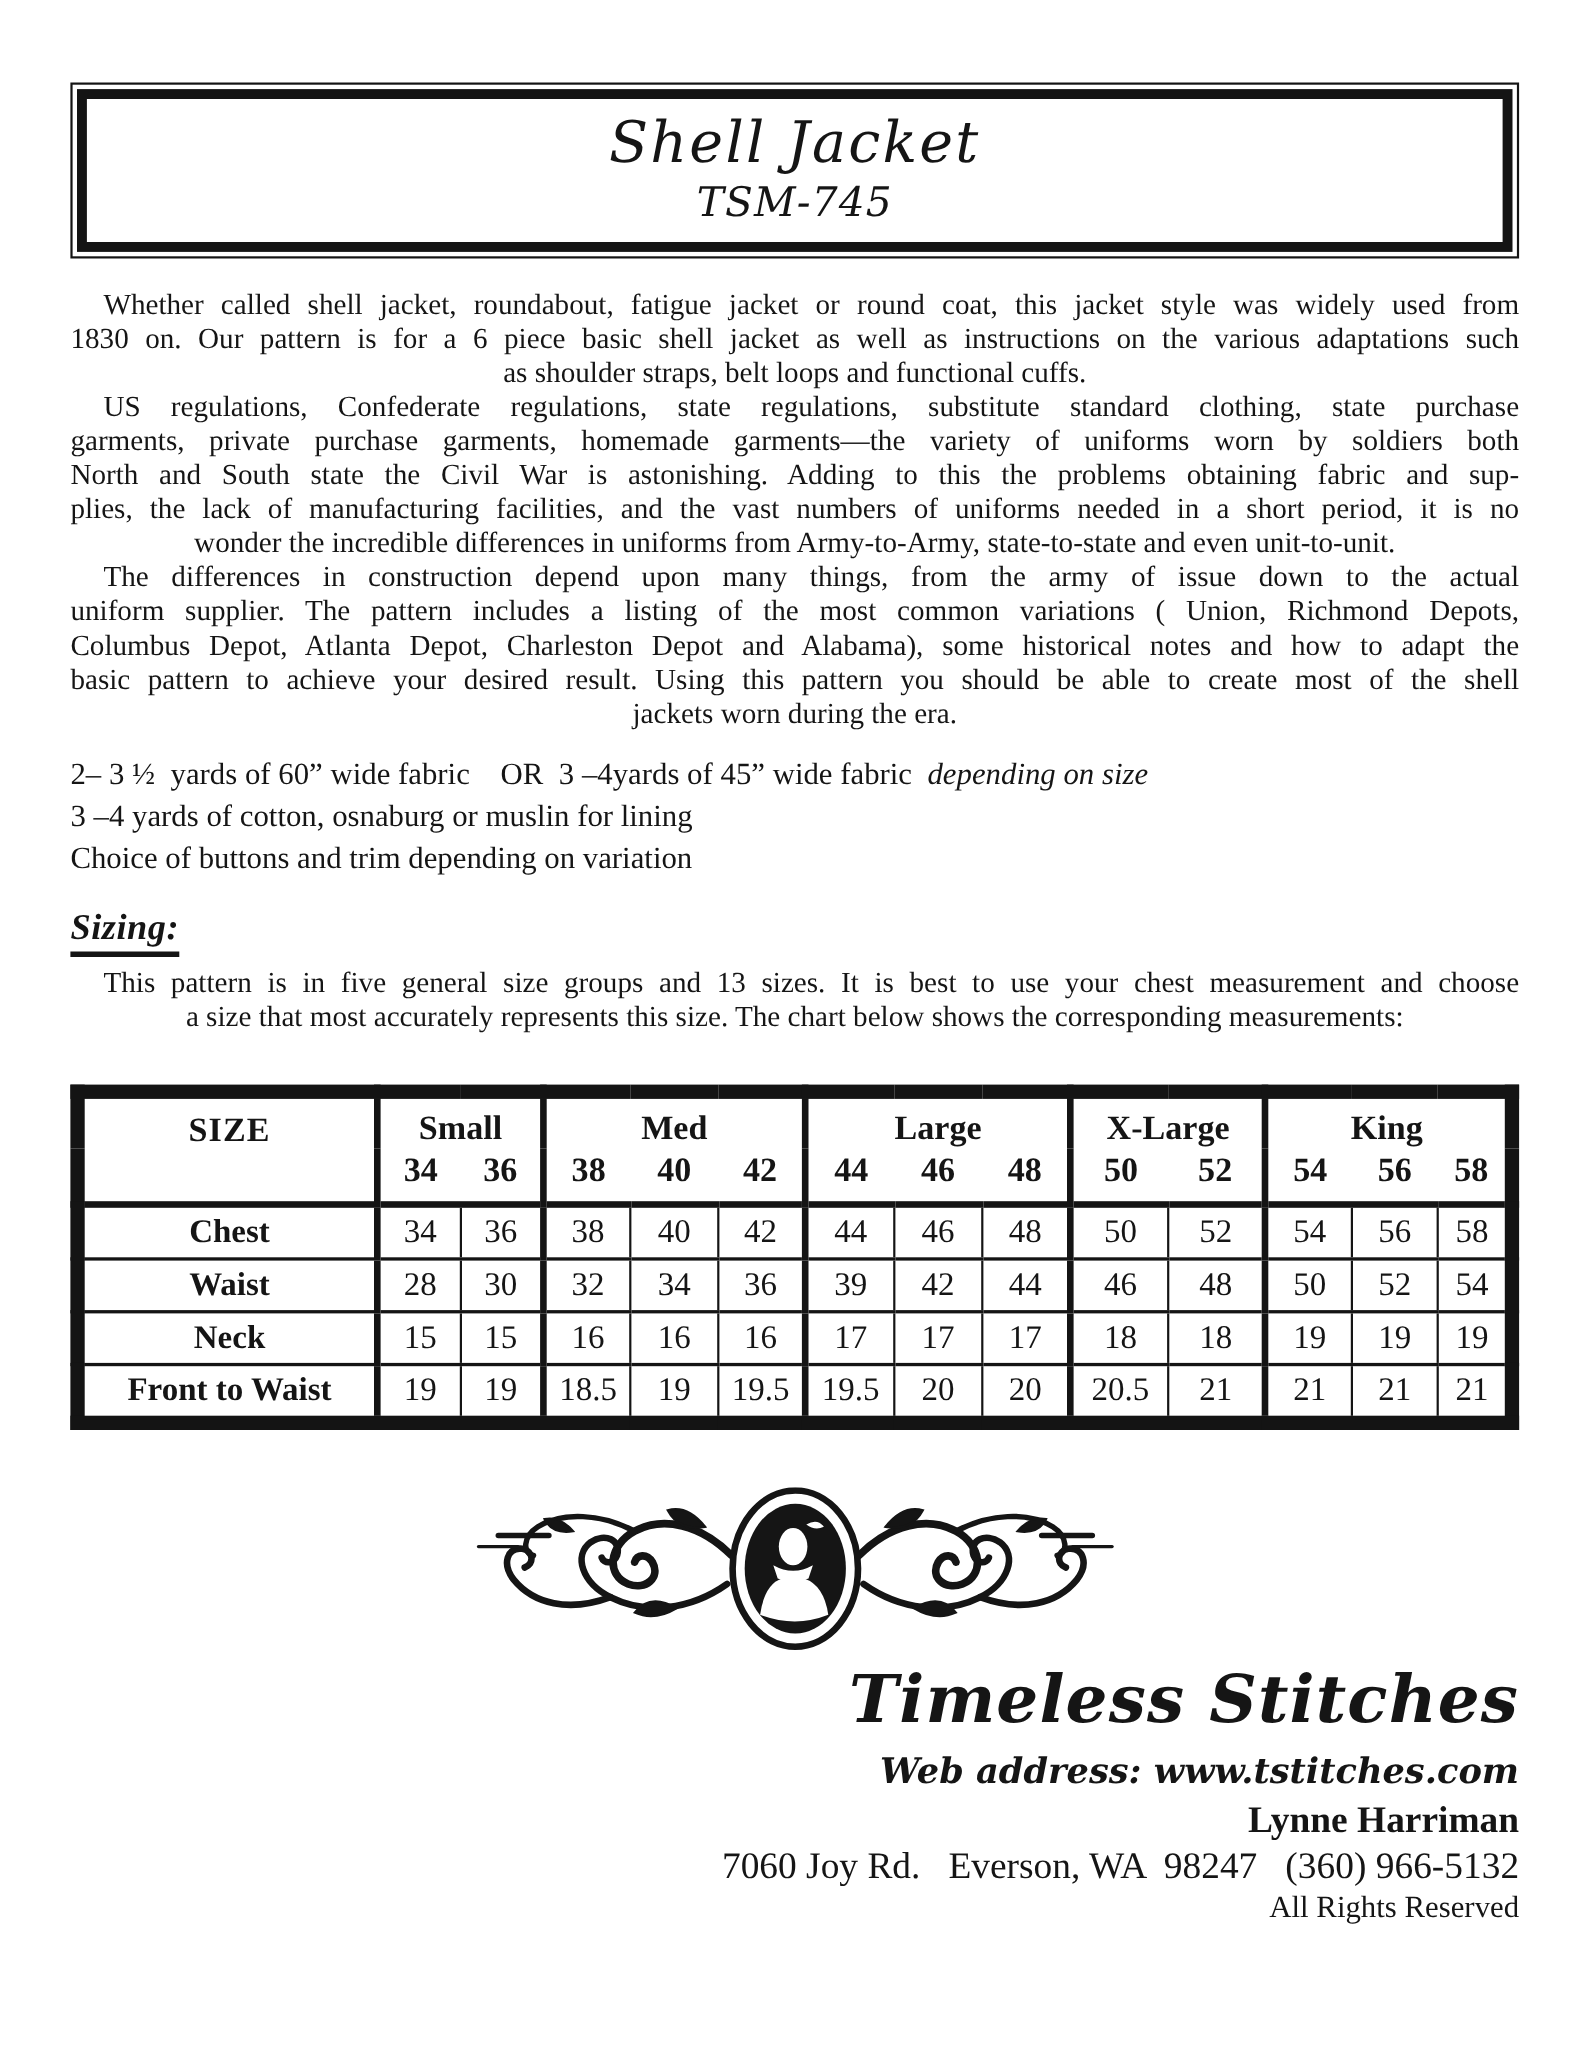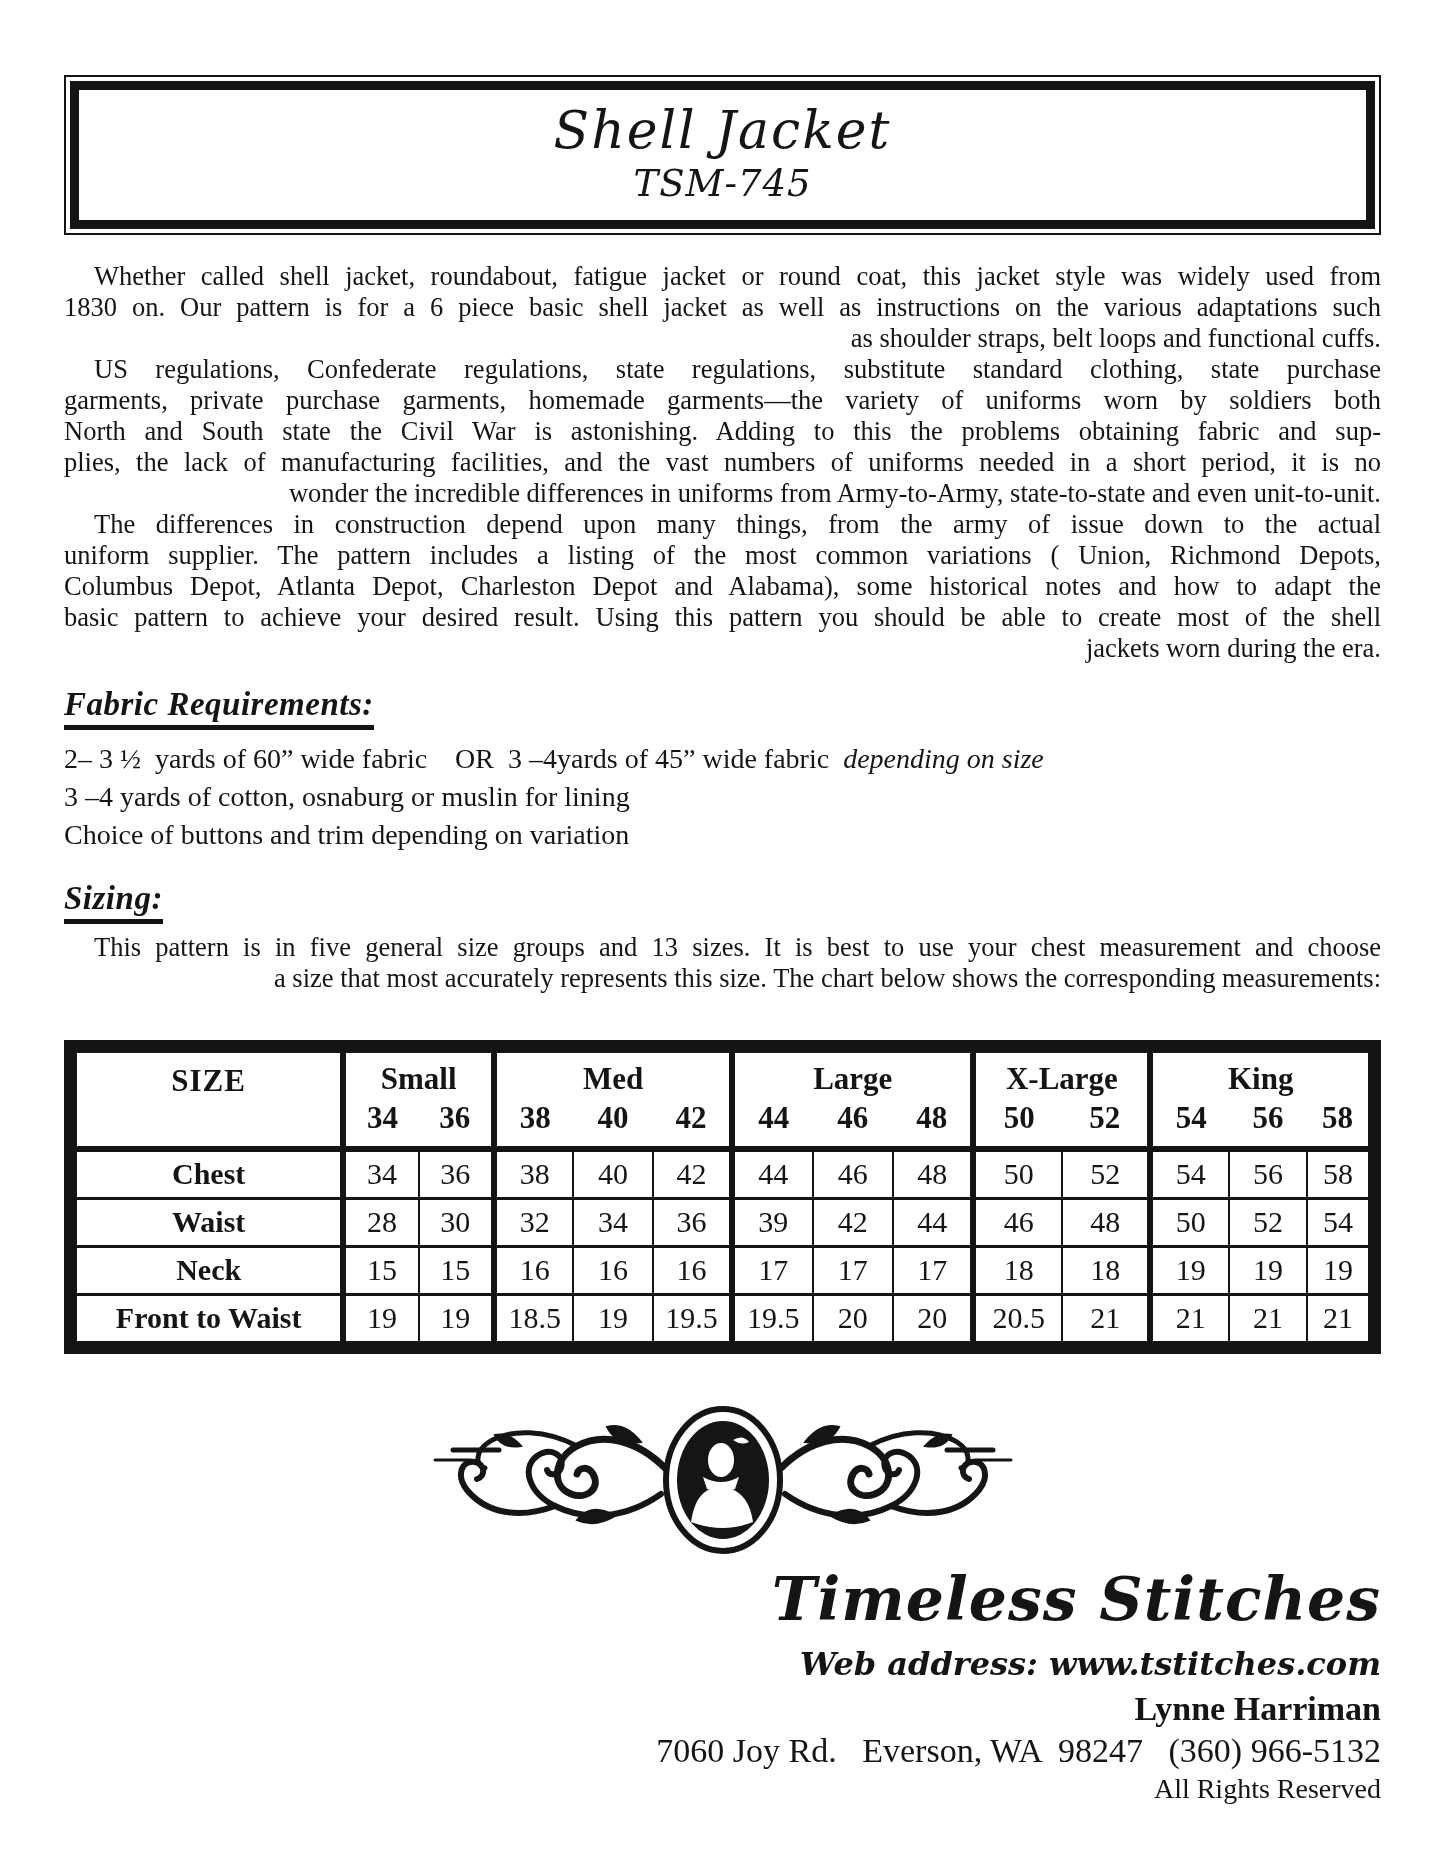--- a/index.html
+++ b/index.html
@@ -17,21 +17,21 @@
     letter-spacing:2px;line-height:60px;
   }
   .doc-code{
     font-family:"DejaVu Serif",serif;font-style:italic;font-size:37px;
     letter-spacing:1px;line-height:44px;margin-top:2px;
   }
   
   .intro{margin-top:26px;}
   .bline{font-size:26.5px;line-height:31px;}
   .jl{text-align:justify;text-align-last:justify;}
-  .ll{text-align:right;}
+  .ll{text-align:center;}
   .ind{text-indent:30px;}
   .pre{white-space:pre-wrap;}
   
   .sec-heading{
     display:inline-block;font-size:33px;font-weight:bold;font-style:italic;
     border-bottom:5px solid #141414;padding-bottom:2px;letter-spacing:.5px;
   }
   .fabric{margin-top:22px;}
   .fabric .lines{margin-top:10px;}
   .fline{font-size:28px;line-height:38px;}
@@ -100,21 +100,20 @@
     <div>
       <div class="bline jl ind">The differences in construction depend upon many things, from the army of issue  down to the actual</div>
       <div class="bline jl">uniform supplier.  The pattern includes a listing of the most common variations ( Union, Richmond Depots,</div>
       <div class="bline jl">Columbus Depot, Atlanta Depot, Charleston Depot and Alabama), some historical notes and how to adapt the</div>
       <div class="bline jl">basic pattern to achieve your desired result.  Using this pattern you should be able to create most of the shell</div>
       <div class="bline ll">jackets worn during the era.</div>
     </div>
   </div>
 
   <div class="fabric">
-    <span class="sec-heading">Fabric Requirements:</span>
     <div class="lines">
       <div class="fline pre"><span>2– 3 ½  yards of 60” wide fabric    OR  3 –4yards of 45” wide fabric  </span><span class="it">depending on size</span></div>
       <div class="fline">3 –4 yards of cotton, osnaburg or muslin for lining</div>
       <div class="fline">Choice of buttons and trim depending on variation</div>
     </div>
   </div>
 
   <div class="sizing">
     <span class="sec-heading">Sizing:</span>
     <div class="lines">

